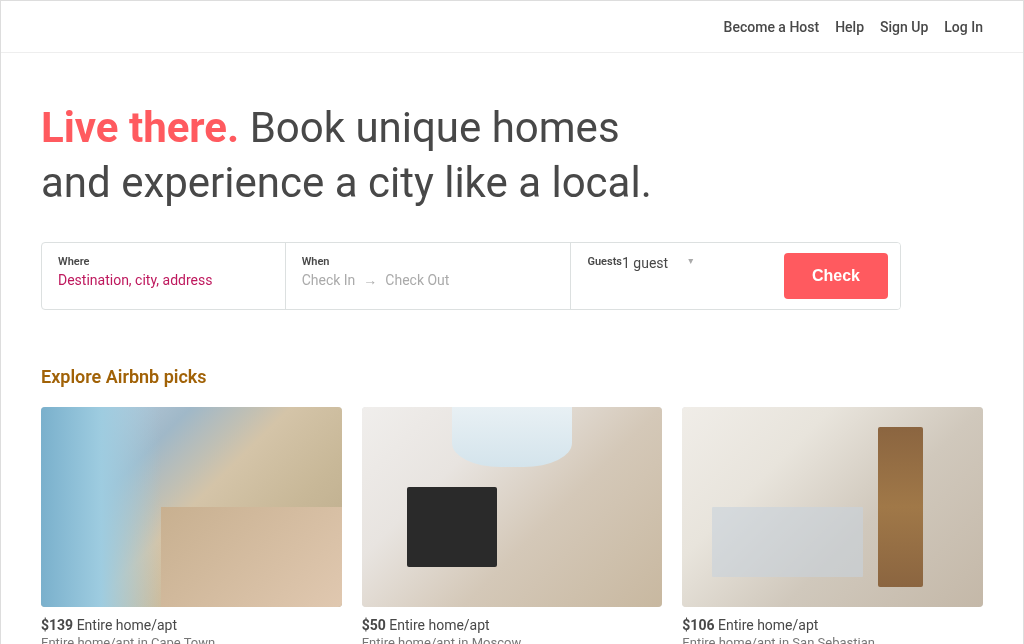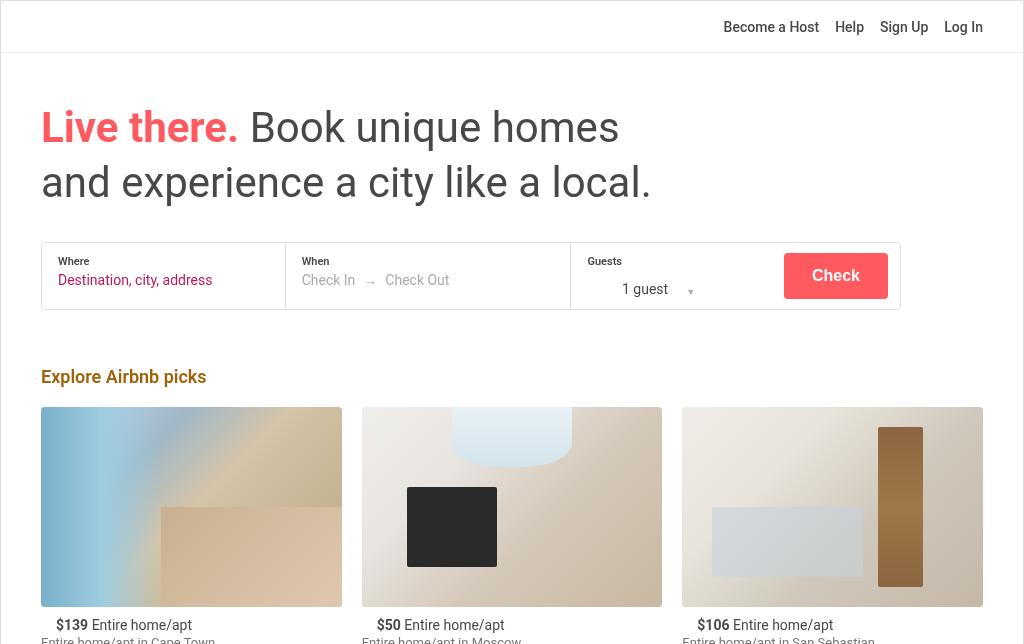--- a/index.html
+++ b/index.html
@@ -113,21 +113,21 @@
       border-right: none;
     }
     .guests-field label {
       font-size: 11px;
       font-weight: 600;
       color: #484848;
       margin-bottom: 4px;
     }
     .guests-value-row {
       display: flex;
-      align-items: flex-end;
+      align-items: flex-start;
       gap: 20px;
       font-size: 14px;
       color: #484848;
     }
     .chevron { color: #aaa; font-size: 10px; }
 
     .search-btn-wrap {
       display: flex;
       align-items: center;
       padding: 10px 12px;
@@ -236,21 +236,20 @@
       position: absolute;
       bottom: 15%; left: 10%; width: 50%; height: 35%;
       background: rgba(200,210,220,0.6);
       border-radius: 1px;
     }
 
     .card-price {
       font-size: 14px;
       color: #484848;
       margin-bottom: 2px;
-      margin-left: 15px;
     }
     .card-price strong { font-weight: 700; }
     .card-type {
       font-size: 13px;
       color: #767676;
       margin-bottom: 6px;
     }
   </style>
 </head>
 <body>

